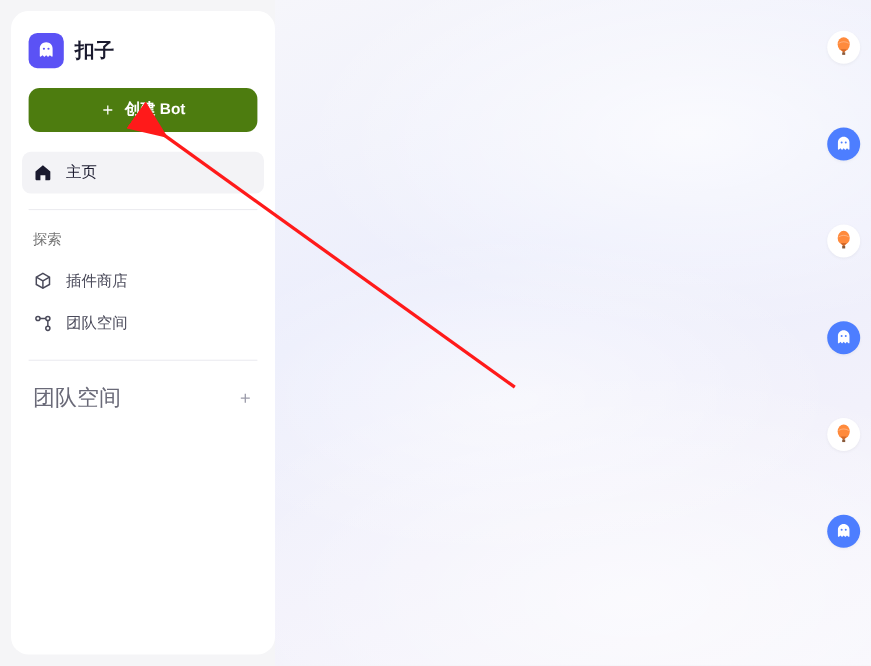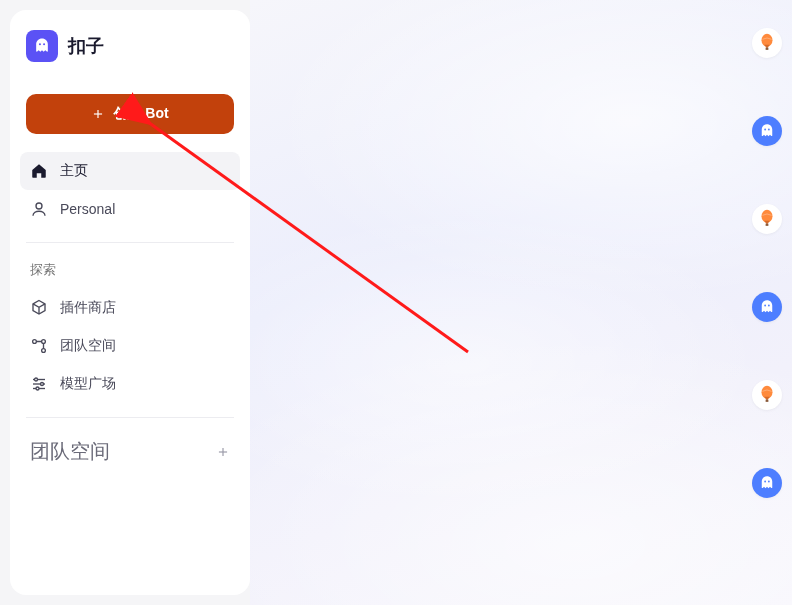--- a/index.html
+++ b/index.html
@@ -41,33 +41,33 @@
       display: flex;
       align-items: center;
       justify-content: center;
     }
     .brand-name {
       font-size: 18px;
       font-weight: 700;
       color: #1a1a2e;
     }
     .create-btn {
-      background: #c2410c;
+      background: #4d7c0f;
       color: #fff;
       border: none;
       border-radius: 10px;
       height: 40px;
       display: flex;
       align-items: center;
       justify-content: center;
       gap: 8px;
       font-size: 14px;
       font-weight: 600;
       cursor: pointer;
-      margin: 14px 6px 18px 6px;
+      margin: 0 6px 18px 6px;
     }
     .nav-item {
       display: flex;
       align-items: center;
       gap: 12px;
       padding: 10px 10px;
       border-radius: 8px;
       cursor: pointer;
       color: #4a4a5a;
       font-size: 14px;
@@ -183,27 +183,20 @@
       <span>创建 Bot</span>
     </button>
 
     <div class="nav-item active">
       <svg class="icon-svg" width="18" height="18" viewBox="0 0 24 24" fill="#1a1a2e">
         <path d="M3 10.5L12 3l9 7.5V20a1 1 0 0 1-1 1h-5v-6h-6v6H4a1 1 0 0 1-1-1v-9.5z"></path>
       </svg>
       <span>主页</span>
     </div>
 
-    <div class="nav-item">
-      <svg class="icon-svg" width="18" height="18" viewBox="0 0 24 24" fill="none" stroke="#4a4a5a" stroke-width="1.8">
-        <circle cx="12" cy="8" r="4"></circle>
-        <path d="M4 21c0-4 4-6 8-6s8 2 8 6"></path>
-      </svg>
-      <span>Personal</span>
-    </div>
 
     <div class="divider"></div>
 
     <div class="section-label">探索</div>
 
 
     <div class="nav-item">
       <svg class="icon-svg" width="18" height="18" viewBox="0 0 24 24" fill="none" stroke="#4a4a5a" stroke-width="1.8">
         <path d="M12 2l8 4.5v9L12 20l-8-4.5v-9L12 2z"></path>
         <path d="M12 20v-9M4 6.5l8 4.5 8-4.5"></path>
@@ -214,31 +207,20 @@
     <div class="nav-item">
       <svg class="icon-svg" width="18" height="18" viewBox="0 0 24 24" fill="none" stroke="#4a4a5a" stroke-width="1.8">
         <circle cx="6" cy="6" r="2.5"></circle>
         <circle cx="18" cy="6" r="2.5"></circle>
         <circle cx="18" cy="18" r="2.5"></circle>
         <path d="M8.5 6H15.5M18 8.5V15.5"></path>
       </svg>
       <span>团队空间</span>
     </div>
 
-    <div class="nav-item">
-      <svg class="icon-svg" width="18" height="18" viewBox="0 0 24 24" fill="none" stroke="#4a4a5a" stroke-width="1.8">
-        <line x1="4" y1="6" x2="20" y2="6"></line>
-        <line x1="4" y1="12" x2="20" y2="12"></line>
-        <line x1="4" y1="18" x2="20" y2="18"></line>
-        <circle cx="8" cy="6" r="2" fill="#fff"></circle>
-        <circle cx="16" cy="12" r="2" fill="#fff"></circle>
-        <circle cx="10" cy="18" r="2" fill="#fff"></circle>
-      </svg>
-      <span>模型广场</span>
-    </div>
 
     <div class="divider"></div>
 
     <div class="team-row">
       <span>团队空间</span>
       <div class="plus-btn">
         <svg class="icon-svg" width="14" height="14" viewBox="0 0 24 24" stroke="#9a9aa8" stroke-width="2">
           <line x1="12" y1="5" x2="12" y2="19"></line>
           <line x1="5" y1="12" x2="19" y2="12"></line>
         </svg>

